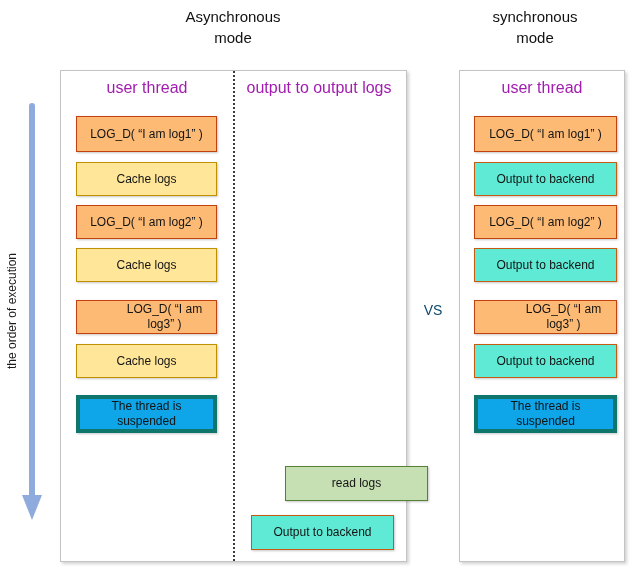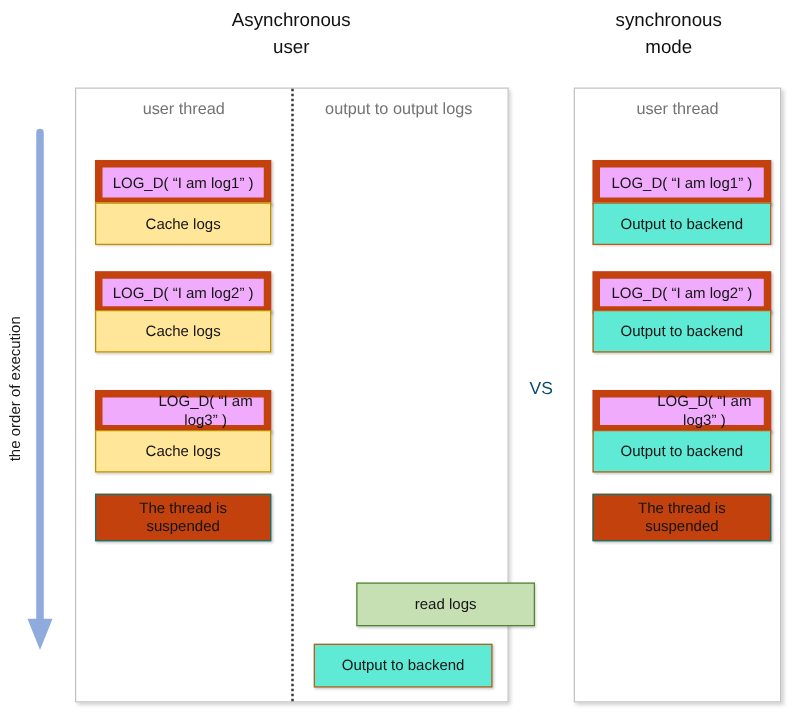--- a/index.html
+++ b/index.html
@@ -34,23 +34,23 @@
     background: #ffffff;
     border: 1px solid #c3c3c3;
     box-shadow: 2px 2px 3px rgba(0,0,0,0.18);
   }
   #async-panel { left: 60px;  width: 345px; height: 490px; }
   #sync-panel  { left: 459px; width: 164px; height: 490px; }
 
   .col-header {
     position: absolute;
     top: 8px;
-    font-size: 13px;
+    font-size: 16px;
     text-align: center;
-    color: #737373;
+    color: #a21caf;
   }
   .divider {
     position: absolute;
     left: 172px;
     top: 0;
     height: 100%;
     width: 0;
     border-left: 2px dotted #3a3a3a;
   }
 
@@ -60,25 +60,25 @@
     align-items: center;
     justify-content: center;
     text-align: center;
     font-size: 12px;
     line-height: 15px;
     color: #141414;
     box-sizing: border-box;
     box-shadow: 1px 1px 2px rgba(0,0,0,0.22);
     padding: 2px 6px;
   }
-  .box-blue   { background: #f0abfc; border: 6px solid #c2410c; margin-top: 12px; }
+  .box-blue   { background: #fdba74; border: 1px solid #c2410c; }
   .box-yellow { background: #ffe699; border: 1px solid #bf9000; }
   .box-orange { background: #5eead4; border: 1px solid #c55a11; }
   .box-green  { background: #c6e0b4; border: 1px solid #538135; margin-left: 34px; }
-  .box-gray   { background: #c2410c; border: 1px solid #0f766e; }
+  .box-gray   { background: #0ea5e9; border: 4px solid #0f766e; }
 
   
   .a-col1 { left: 15px; width: 141px; }
   
   .a-col2 { left: 190px; width: 143px; }
   
   .s-col  { left: 14px; width: 143px; }
 
   .row1 { top: 45px;  height: 36px; }
   .row2 { top: 91px;  height: 34px; }
@@ -119,21 +119,21 @@
     transform: rotate(-90deg);
     white-space: nowrap;
   }
 </style>
 </head>
 <body>
 
 <div id="canvas">
 
   <div id="async-title" class="mode-title">Asynchronous
-user</div>
+mode</div>
   <div id="sync-title" class="mode-title">synchronous
 mode</div>
 
   <svg id="exec-arrow" viewBox="0 0 40 428" xmlns="http://www.w3.org/2000/svg">
     <line x1="20" y1="8" x2="20" y2="400" stroke="#8faadc" stroke-width="6" stroke-linecap="round"></line>
     <polygon points="10,397 30,397 20,422" fill="#8faadc"></polygon>
   </svg>
   <div id="exec-label">the order of execution</div>
 
   <div id="async-panel" class="panel">

